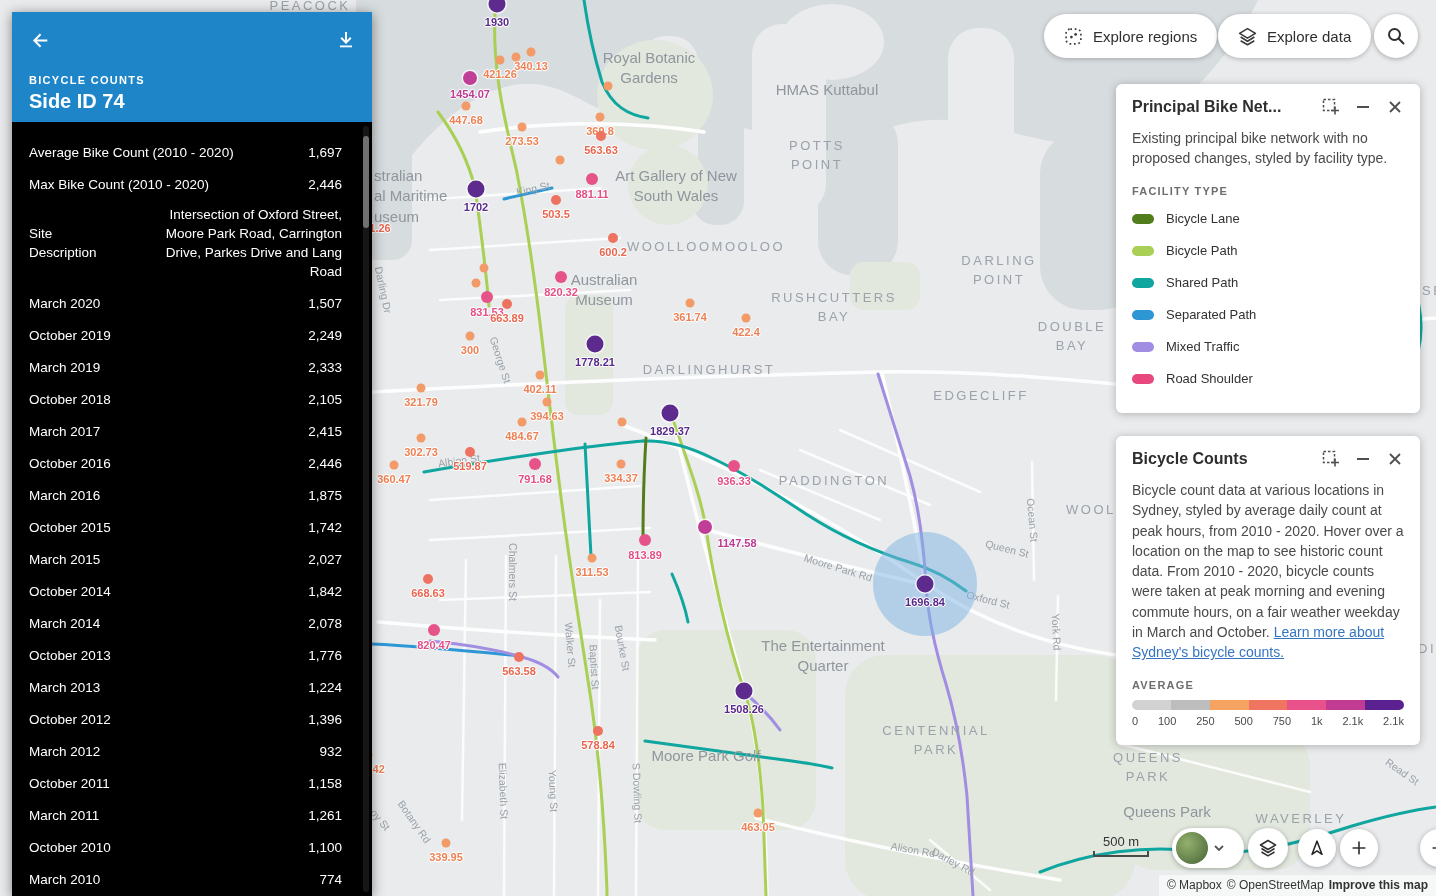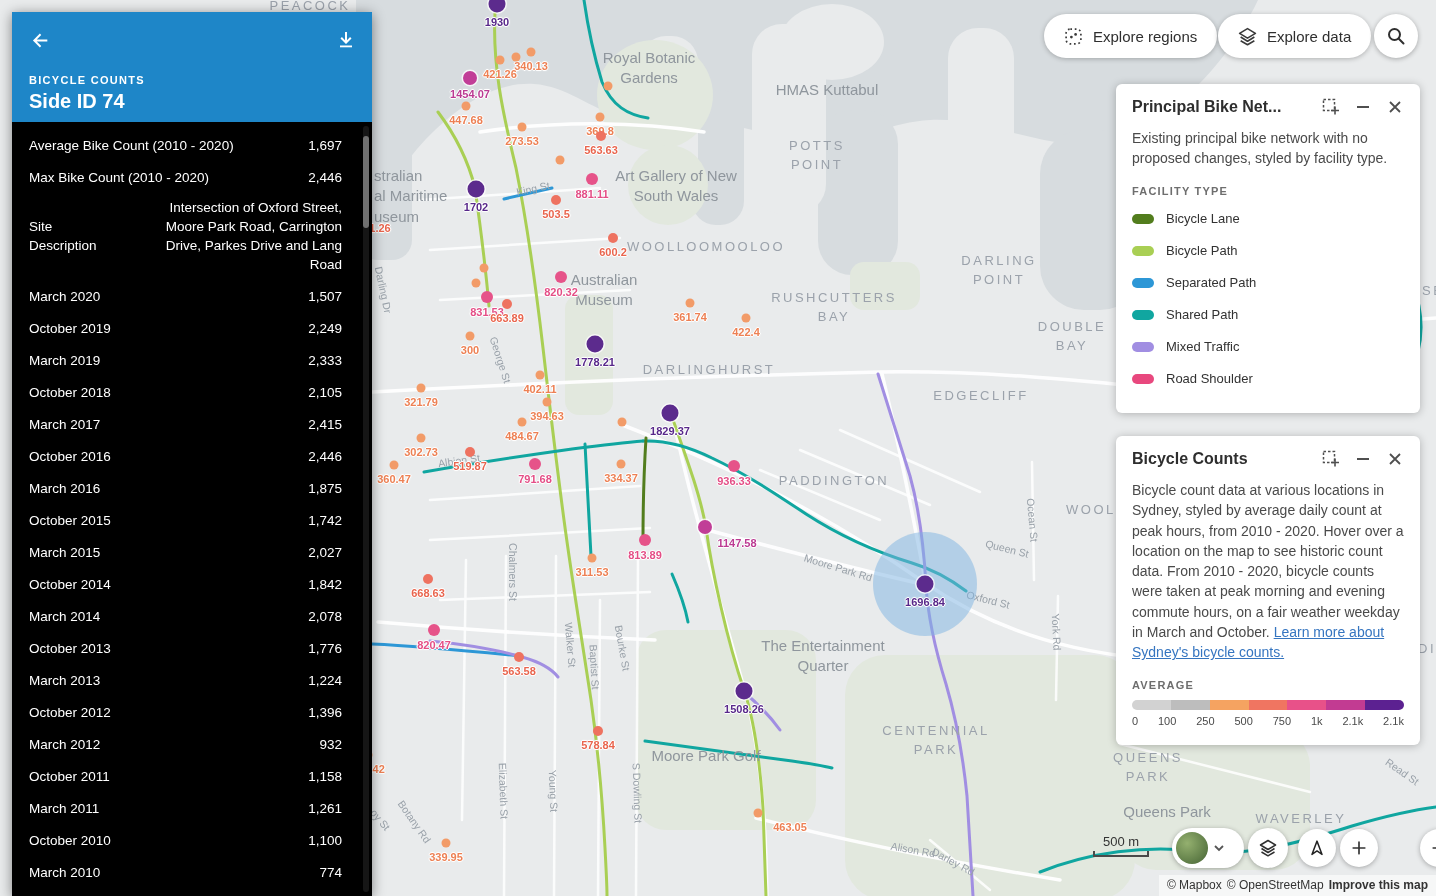--- a/index.html
+++ b/index.html
@@ -21,21 +21,21 @@
 
   
   .side-panel{position:absolute;left:12px;top:12px;bottom:0;width:360px;background:#000;z-index:30;
     box-shadow:0 2px 12px rgba(0,0,0,.45)}
   .sp-header{position:relative;height:110px;background:var(--header-blue,#1e86c8)}
   .icon-btn{background:none;border:none;cursor:pointer;padding:0;display:flex;align-items:center;justify-content:center}
   .sp-back{position:absolute;left:18px;top:18px}
   .sp-download{position:absolute;right:16px;top:18px}
   .sp-eyebrow{position:absolute;left:17px;top:62px;color:#fff;font-size:11px;font-weight:700;letter-spacing:1.3px}
   .sp-title{position:absolute;left:17px;top:78px;color:#fff;font-size:20px;font-weight:700}
-  .sp-body{position:absolute;top:110px;bottom:0;left:0;right:0;overflow:hidden;padding-top:7px}
+  .sp-body{position:absolute;top:110px;bottom:0;left:0;right:0;overflow:hidden;padding-top:14px}
   .stat-row{display:flex;justify-content:space-between;align-items:center;min-height:32px;padding:0 30px 0 17px;
     color:#fff;font-size:13.5px}
   .stat-row.tall{padding-top:6px;padding-bottom:6px}
   .stat-row.tall .stat-value{white-space:normal;max-width:202px;line-height:1.4;text-align:right}
   .stat-value{white-space:nowrap}
   .sp-scrollbar{position:absolute;right:3px;top:114px;bottom:4px;width:6px;background:#161616;border-radius:3px}
   .sp-thumb{position:absolute;top:10px;height:92px;width:6px;background:#707070;border-radius:3px}
 
   
   .card{position:absolute;left:1116px;width:304px;background:#fff;border-radius:6px;z-index:20;
@@ -299,21 +299,21 @@
         <div class="pt-label" style="left: 434px; top: 639px; color: rgb(228, 78, 134);">820.47</div>
         <div class="pt" style="left: 519px; top: 657px; height: 10px; width: 10px; background: rgb(238, 114, 96);"></div>
         <div class="pt-label" style="left: 519px; top: 665px; color: rgb(233, 101, 78);">563.58</div>
         <div class="pt" style="left: 744px; top: 691px; height: 17px; width: 17px; background: rgb(92, 43, 141); box-shadow: rgba(255, 255, 255, 0.75) 0px 0px 0px 1.5px;"></div>
         <div class="pt-label" style="left: 744px; top: 702.5px; color: rgb(88, 40, 138);">1508.26</div>
         <div class="pt" style="left: 598px; top: 731px; height: 10px; width: 10px; background: rgb(238, 114, 96);"></div>
         <div class="pt-label" style="left: 598px; top: 739px; color: rgb(233, 101, 78);">578.84</div>
         <div class="pt" style="left: 368px; top: 755px; height: 9px; width: 9px; background: rgb(242, 155, 104);"></div>
         <div class="pt-label" style="left: 368px; top: 762.5px; color: rgb(237, 128, 84);">354.42</div>
         <div class="pt" style="left: 758px; top: 813px; height: 9px; width: 9px; background: rgb(242, 155, 104);"></div>
-        <div class="pt-label" style="left: 758px; top: 820.5px; color: rgb(237, 128, 84); margin-left: 32px;">463.05</div>
+        <div class="pt-label" style="left: 758px; top: 820.5px; color: rgb(237, 128, 84);">463.05</div>
         <div class="pt" style="left: 446px; top: 843px; height: 9px; width: 9px; background: rgb(242, 155, 104);"></div>
         <div class="pt-label" style="left: 446px; top: 850.5px; color: rgb(237, 128, 84);">339.95</div>
         <div class="halo" style="left: 925px; top: 584px; height: 104px; width: 104px;"></div>
         <div class="pt" style="left: 925px; top: 584px; height: 17px; width: 17px; background: rgb(92, 43, 141); box-shadow: rgba(255, 255, 255, 0.75) 0px 0px 0px 1.5px;"></div>
         <div class="pt-label" style="left: 925px; top: 595.5px; color: rgb(88, 40, 138);">1696.84</div>
         <div class="pt" style="left: 516px; top: 57px; height: 9px; width: 9px; background: rgb(242, 155, 104);"></div>
         <div class="pt" style="left: 608px; top: 86px; height: 9px; width: 9px; background: rgb(242, 155, 104);"></div>
         <div class="pt" style="left: 560px; top: 160px; height: 9px; width: 9px; background: rgb(242, 155, 104);"></div>
         <div class="pt" style="left: 484px; top: 268px; height: 9px; width: 9px; background: rgb(242, 155, 104);"></div>
         <div class="pt" style="left: 476px; top: 283px; height: 9px; width: 9px; background: rgb(242, 155, 104);"></div>
@@ -484,26 +484,26 @@
     <div class="legend-list" id="facility-list">
         <div class="legend-row">
           <span class="swatch" style="background: rgb(82, 125, 29);"></span>
           <span class="legend-label">Bicycle Lane</span>
         </div>
         <div class="legend-row">
           <span class="swatch" style="background: rgb(169, 207, 84);"></span>
           <span class="legend-label">Bicycle Path</span>
         </div>
         <div class="legend-row">
+          <span class="swatch" style="background: rgb(16, 166, 160);"></span>
+          <span class="legend-label">Shared Path</span>
+        </div>
+        <div class="legend-row">
           <span class="swatch" style="background: rgb(45, 151, 214);"></span>
           <span class="legend-label">Separated Path</span>
-        </div>
-        <div class="legend-row">
-          <span class="swatch" style="background: rgb(16, 166, 160);"></span>
-          <span class="legend-label">Shared Path</span>
         </div>
         <div class="legend-row">
           <span class="swatch" style="background: rgb(161, 142, 226);"></span>
           <span class="legend-label">Mixed Traffic</span>
         </div>
         <div class="legend-row">
           <span class="swatch" style="background: rgb(232, 72, 126);"></span>
           <span class="legend-label">Road Shoulder</span>
         </div>
       </div>

